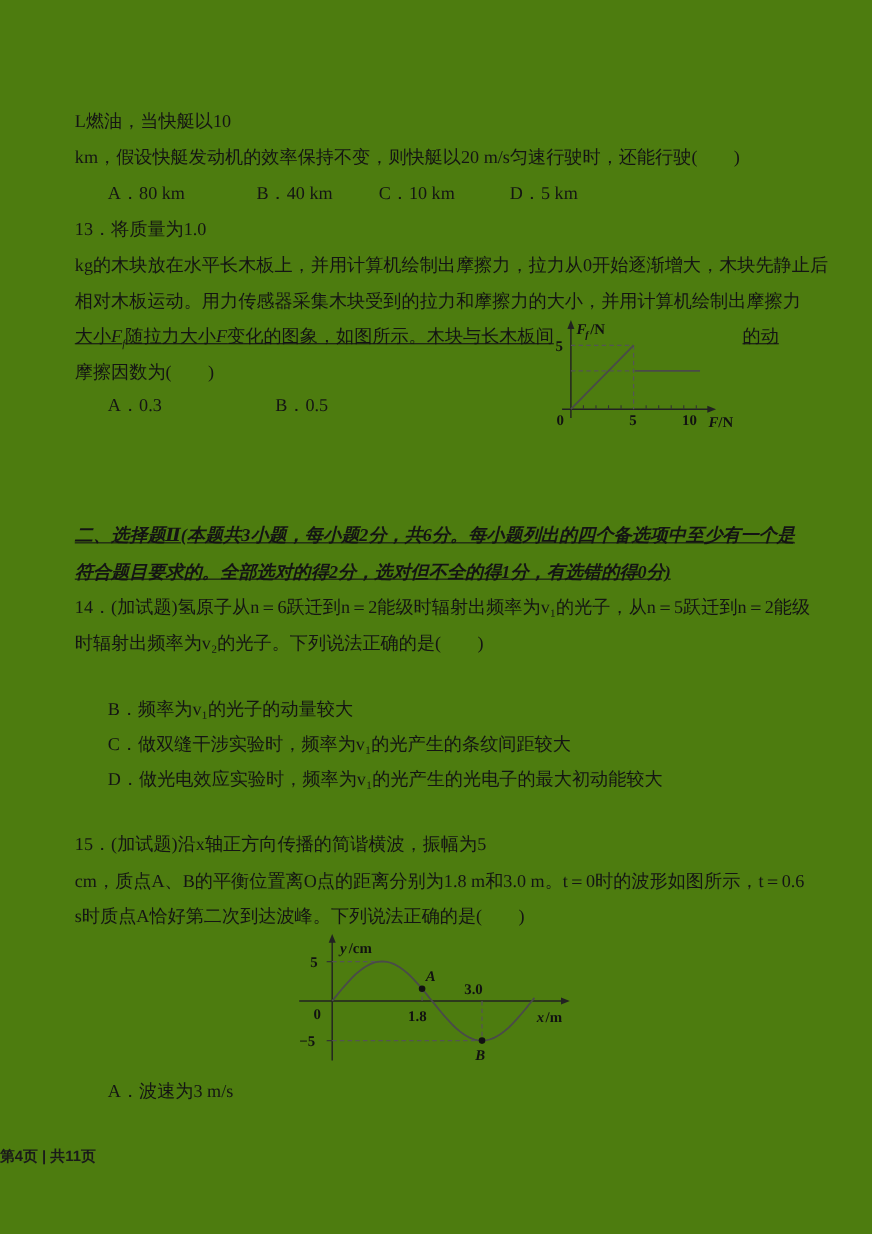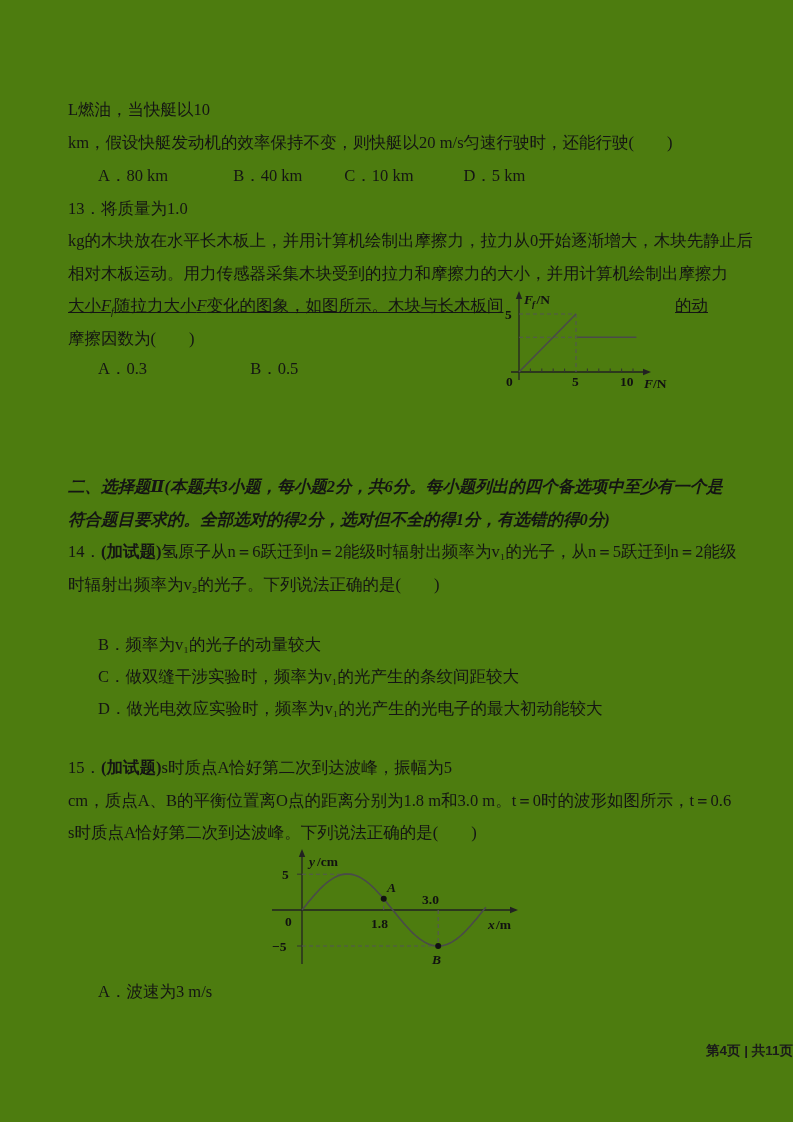--- a/index.html
+++ b/index.html
@@ -15,28 +15,28 @@
   }
   .ln{position:absolute;left:68px;white-space:nowrap;line-height:1.25;}
   .flex{display:flex;justify-content:space-between;}
   .w659{width:659px;}
   .w640{width:640px;text-decoration:underline;}
   .optrow{left:76px;margin-left:22px;}
   .ow131{display:inline-block;width:131px;}
   .ow107{display:inline-block;width:107px;}
   .ow115{display:inline-block;width:115px;}
   .ow148{display:inline-block;width:148px;}
-  .sec-head{font-weight:bold;font-style:italic;}
-  b.tag{font-weight:bold;text-align:center;}
+  .sec-head{font-weight:bold;font-style:italic;text-decoration:underline;}
+  b.tag{font-weight:normal;text-align:center;}
   i{font-style:italic;}
   sub{font-size:10px;font-style:italic;}
   .graph{position:absolute;}
   .footer{
     position:absolute;left:0;top:1042px;width:100%;
-    text-align:right;font-size:13.5px;font-weight:600;
+    text-align:left;font-size:13.5px;font-weight:600;
     font-family:"Liberation Sans","DejaVu Sans",sans-serif;
     color:#1a1a1a;
   }
   svg text{
     font-family:"Liberation Serif","DejaVu Serif",serif;
     font-size:13.5px;font-weight:600;fill:#111;
   }
   svg text.it{font-style:italic;}
   svg text.sm{font-size:9px;}
   .ax{stroke:#222;stroke-width:1.3;fill:none;}
@@ -118,21 +118,21 @@
 
   <div class="ln" style="top:542px">
     <span>14．</span><b class="tag">(加试题)</b><span>氢原子从n＝6跃迁到n＝2能级时辐射出频率为v₁的光子，从n＝5跃迁到n＝2能级</span>
   </div>
   <div class="ln" style="top:575px">时辐射出频率为v₂的光子。下列说法正确的是(　　)</div>
   <div class="ln optrow" style="top:635px">B．频率为v₁的光子的动量较大</div>
   <div class="ln optrow" style="top:667px">C．做双缝干涉实验时，频率为v₁的光产生的条纹间距较大</div>
   <div class="ln optrow" style="top:699px">D．做光电效应实验时，频率为v₁的光产生的光电子的最大初动能较大</div>
 
   <div class="ln" style="top:758px">
-    <span>15．</span><b class="tag">(加试题)</b><span>s时质点A恰好第二次到达波峰，振幅为5</span>
+    <span>15．</span><b class="tag">(加试题)</b><span>沿x轴正方向传播的简谐横波，振幅为5</span>
   </div>
   <div class="ln" style="top:791px">cm，质点A、B的平衡位置离O点的距离分别为1.8 m和3.0 m。t＝0时的波形如图所示，t＝0.6</div>
   <div class="ln" style="top:823px">s时质点A恰好第二次到达波峰。下列说法正确的是(　　)</div>
 
   <svg class="graph" style="left:262px;top:846px" width="285" height="126" viewBox="0 0 285 126">
 
     <line class="ax" x1="40" y1="118" x2="40" y2="9"></line>
     <polygon class="arrow" points="40,3 36.8,11 43.2,11"></polygon>
     <line class="ax" x1="10" y1="64" x2="250" y2="64"></line>
     <polygon class="arrow" points="256,64 248,60.8 248,67.2"></polygon>

